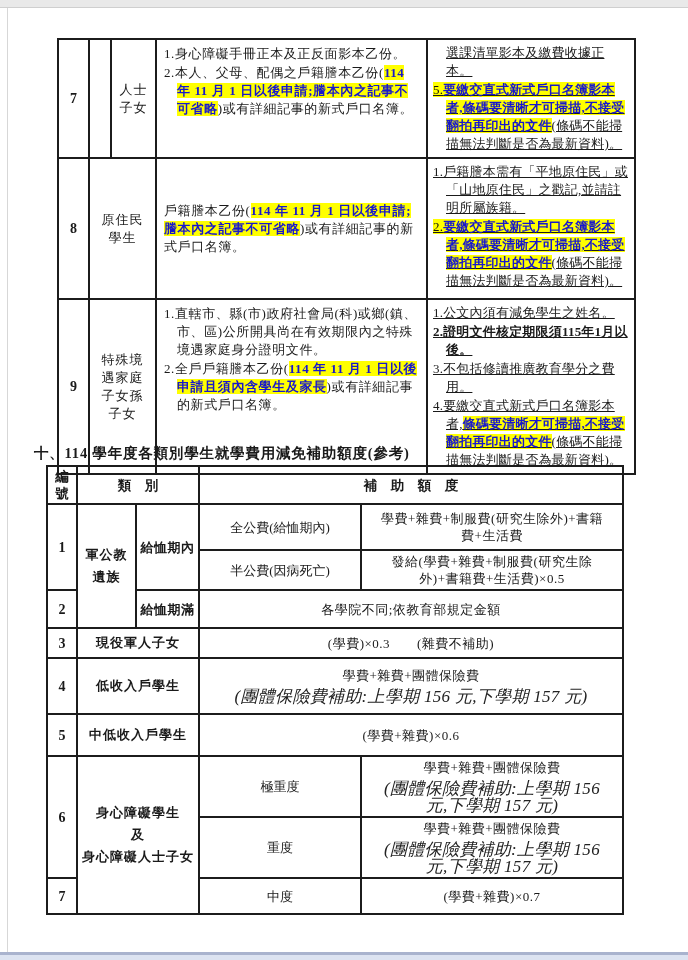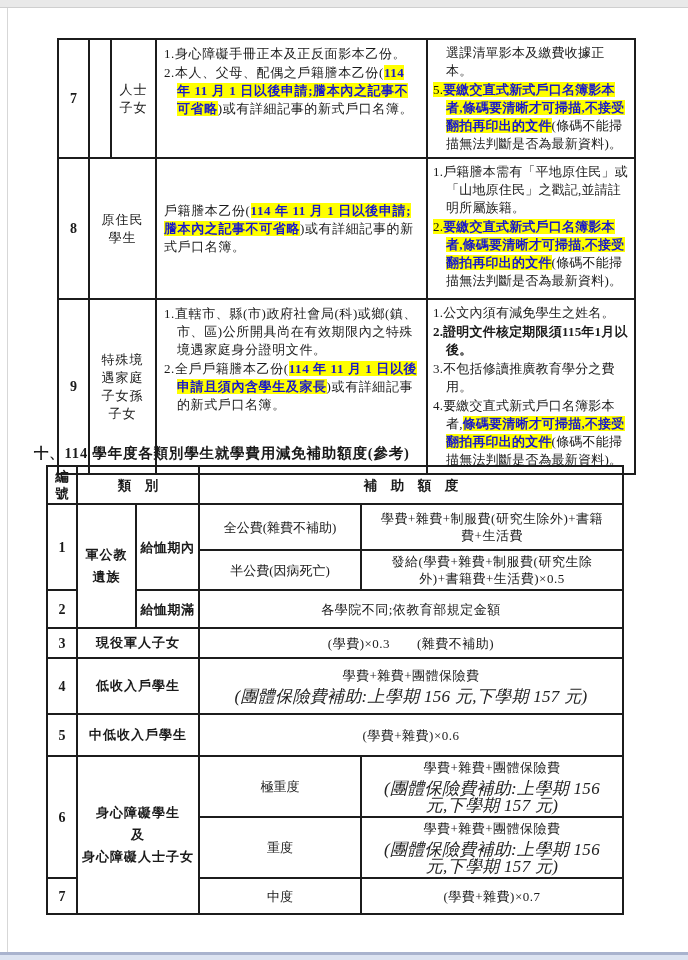--- a/index.html
+++ b/index.html
@@ -15,21 +15,21 @@
 
   table{border-collapse:collapse;table-layout:fixed;}
   td{border:2px solid #1c1c1c;overflow:hidden;}
 
   
   .t1{position:absolute;left:57px;top:38px;width:577px;}
   .t1 td{font-size:13px;line-height:18px;}
   .t1 .num{text-align:center;vertical-align:middle;font-weight:bold;font-size:14px;}
   .t1 .cat{text-align:center;vertical-align:middle;font-weight:400;white-space:pre-line;letter-spacing:1px;margin-left:9px;}
   .t1 .docs{vertical-align:top;padding:5px 7px 4px 7px;letter-spacing:0.6px;}
-  .t1 .notes{vertical-align:top;padding:4px 5px 3px 5px;letter-spacing:0.2px;}
+  .t1 .notes{vertical-align:top;padding:4px 5px 3px 5px;letter-spacing:0.2px;text-decoration:underline;}
   .t1 .vmid{vertical-align:middle;}
 
   .para{margin:0 0 1px 0;}
   .para.hang{padding-left:13px;text-indent:-13px;}
   .para.cont{padding-left:13px;}
   .seg-n{}
   .seg-h{background:#ffff00;color:#1717cd;font-weight:bold;}
   .seg-hn{background:#ffff00;color:#111;}
   .seg-b{font-weight:bold;}
 
@@ -121,21 +121,21 @@
       <tr style="height:32px">
     <td class="hd">編號</td>
     <td class="hd" colspan="2">類　別</td>
     <td class="hd" colspan="2">補　助　額　度</td>
   </tr>
   <tr style="height:46px">
     <td class="num" rowspan="2">1</td>
     <td class="cat" rowspan="3">軍公教
 遺族</td>
     <td class="period" rowspan="2">給恤期內</td>
-    <td>全公費(雜費不補助)</td>
+    <td>全公費(給恤期內)</td>
     <td class="amt">學費+雜費+制服費(研究生除外)+書籍費+生活費</td>
   </tr>
   <tr style="height:36px">
     <td>半公費(因病死亡)</td>
     <td class="amt">發給(學費+雜費+制服費(研究生除外)+書籍費+生活費)×0.5</td>
   </tr>
   <tr style="height:38px">
     <td class="num">2</td>
     <td class="period">給恤期滿</td>
     <td class="amt" colspan="2">各學院不同;依教育部規定金額</td>

